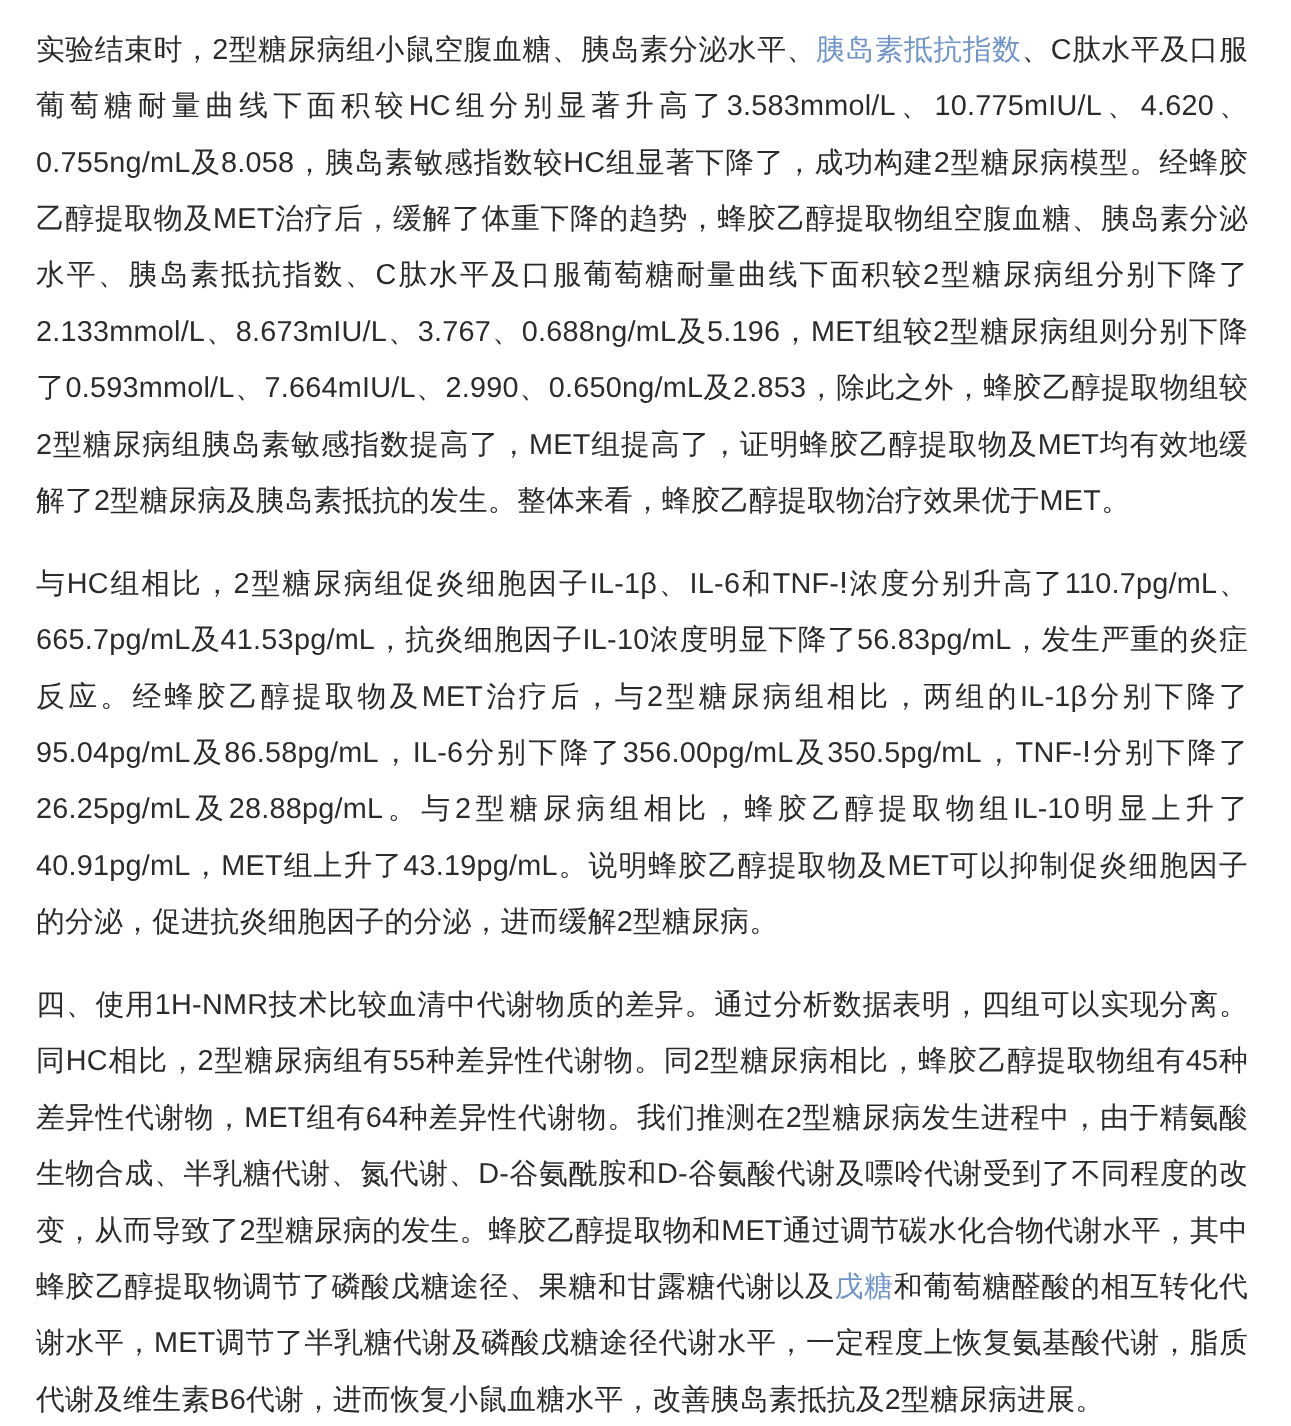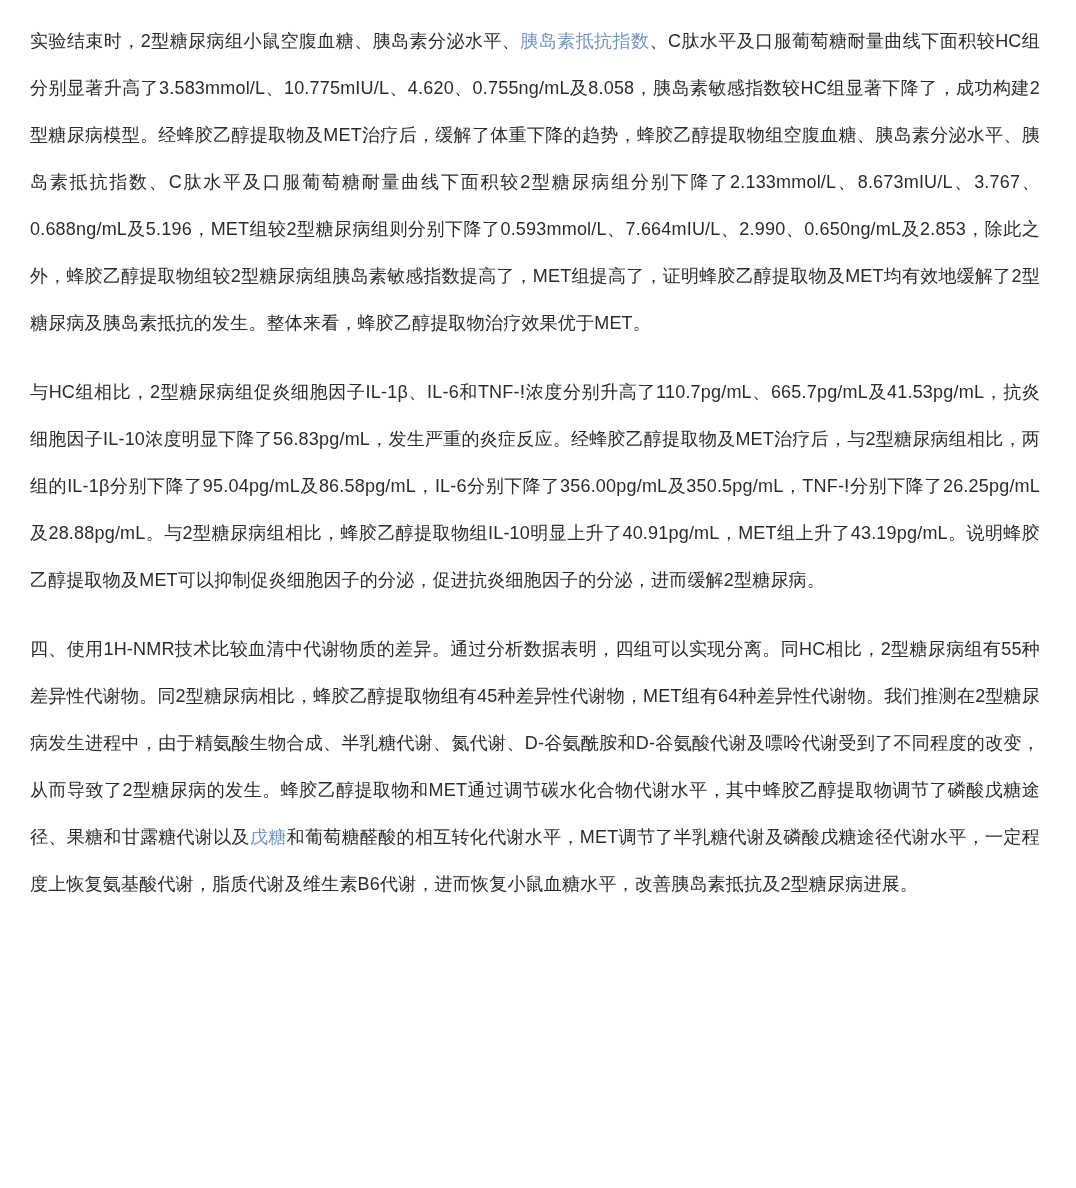--- a/index.html
+++ b/index.html
@@ -13,21 +13,21 @@
     font-family: "Liberation Sans", "DejaVu Sans", sans-serif;
   }
   .page {
     width: 1076px;
     min-height: 1188px;
     box-sizing: border-box;
     padding: 18px 36px 20px 30px;
     background: #ffffff;
   }
   .para {
-    font-size: 18px;
+    font-size: 24px;
     line-height: 47px;
     color: #2b2b2b;
     text-align: justify;
     text-justify: inter-ideograph;
     letter-spacing: 0.2px;
     margin: 0 0 22px 0;
     word-break: break-word;
   }
   .para:last-child {
     margin-bottom: 0;

